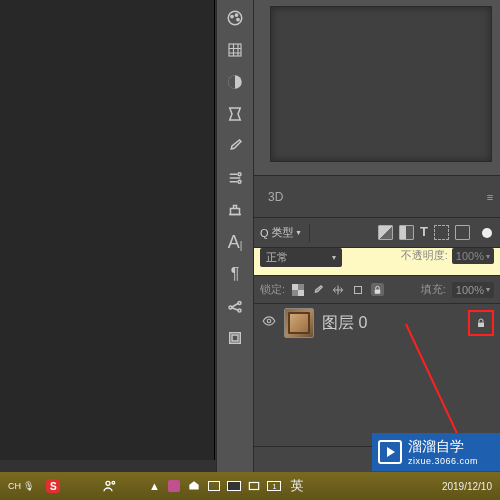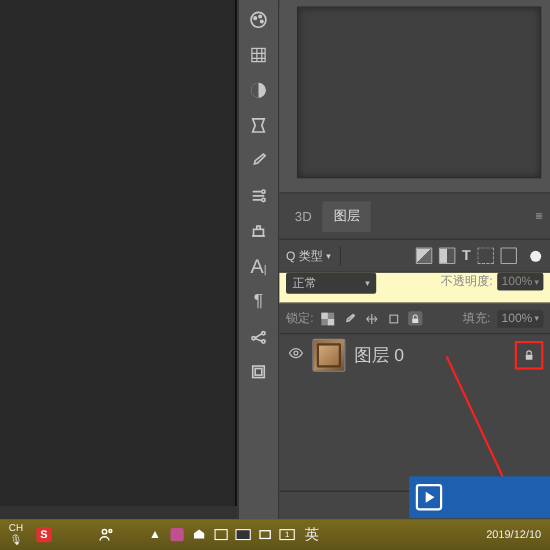--- a/index.html
+++ b/index.html
@@ -59,21 +59,21 @@
 .watermark { position: absolute; right: 0; bottom: 29px; width: 128px; height: 38px; background: #1f5fb0; display: flex; align-items: center; padding: 0 6px; gap: 6px; color: #fff; font-size: 14px; }
 .wm-play { width: 24px; height: 24px; border: 2px solid #fff; border-radius: 3px; display: flex; align-items: center; justify-content: center; }
 .wm-tri { width: 0; height: 0; border-left: 8px solid #fff; border-top: 5px solid transparent; border-bottom: 5px solid transparent; margin-left: 2px; }
 .wm-sub { font-size: 9px; letter-spacing: 0.5px; }
 
 .taskbar { position: absolute; left: 0; bottom: 0; width: 500px; height: 28px; background: linear-gradient(#7a6a20, #5f5418); display: flex; align-items: center; padding: 0 4px; color: #eee; font-size: 11px; gap: 4px; }
 .task-item { padding: 2px 4px; display: flex; align-items: center; gap: 2px; }
 .task-ico { width: 16px; height: 16px; display: flex; align-items: center; justify-content: center; }
 .task-sep { flex: 1; }
 .task-date { font-size: 10px; }
-.ime-box { display: flex; flex-direction: column; align-items: center; line-height: 9px; font-size: 9px; }
+.ime-box { display: flex; flex-direction: row; align-items: center; line-height: 9px; font-size: 9px; }
 .red-badge { width: 14px; height: 14px; background: #e03030; border-radius: 3px; display: flex; align-items: center; justify-content: center; color: #fff; font-size: 10px; font-weight: bold; }
 </style>
 </head>
 <body>
 
 <div class="canvas-area"></div>
 <div class="scrollbar-h">
   <div class="scrollbar-thumb"></div>
 </div>
 
@@ -144,21 +144,20 @@
     </div>
 </div>
 
 <div class="right-panel">
   <div class="props-top">
     <div class="props-canvas"></div>
   </div>
 
   <div class="tabs-row">
     <div class="tab">3D</div>
-    <div class="tab active">图层</div>
     <div class="tabs-spacer"></div>
     <div class="tab-menu">≡</div>
   </div>
 
   <div class="filter-row">
     <div class="filter-search">
       <span>Q</span>
       <span>类型</span>
       <span style="font-size:8px">▾</span>
     </div>
@@ -248,20 +247,24 @@
   <span>⊖</span>
   <span style="font-style:italic">fx</span>
 </div>
 
 <div class="red-line"></div>
 
 <div class="watermark">
   <div class="wm-play">
       <div class="wm-tri"></div>
     </div>
+  <div>
+    <div>溜溜自学</div>
+    <div class="wm-sub">zixue.3066.com</div>
+  </div>
 </div>
 
 <div class="taskbar">
   <div class="task-item ime-box">
     <span>CH</span>
     <span style="font-size:9px">🎙</span>
   </div>
   <div class="task-item">
       <div class="red-badge">S</div>
     </div>

